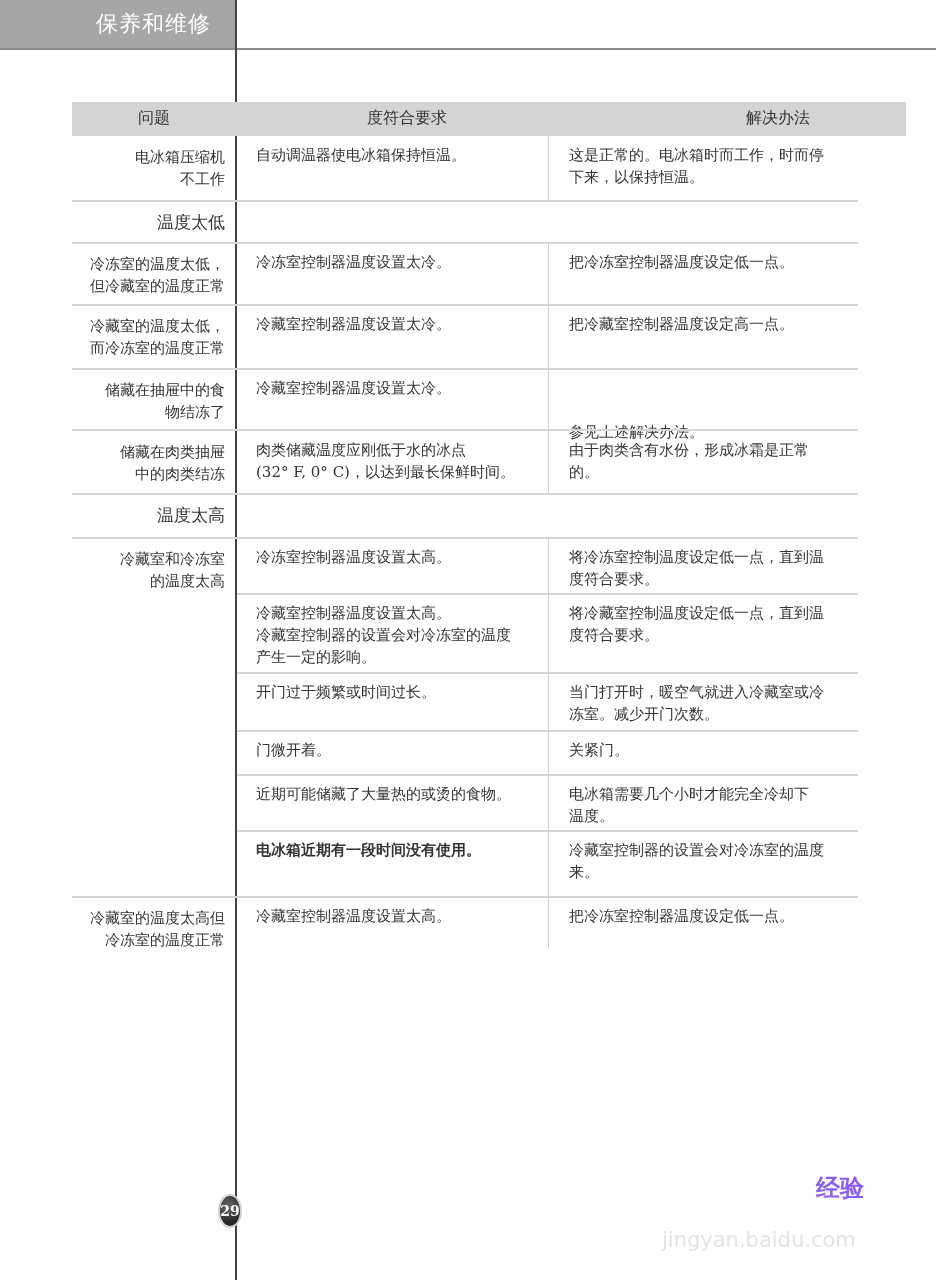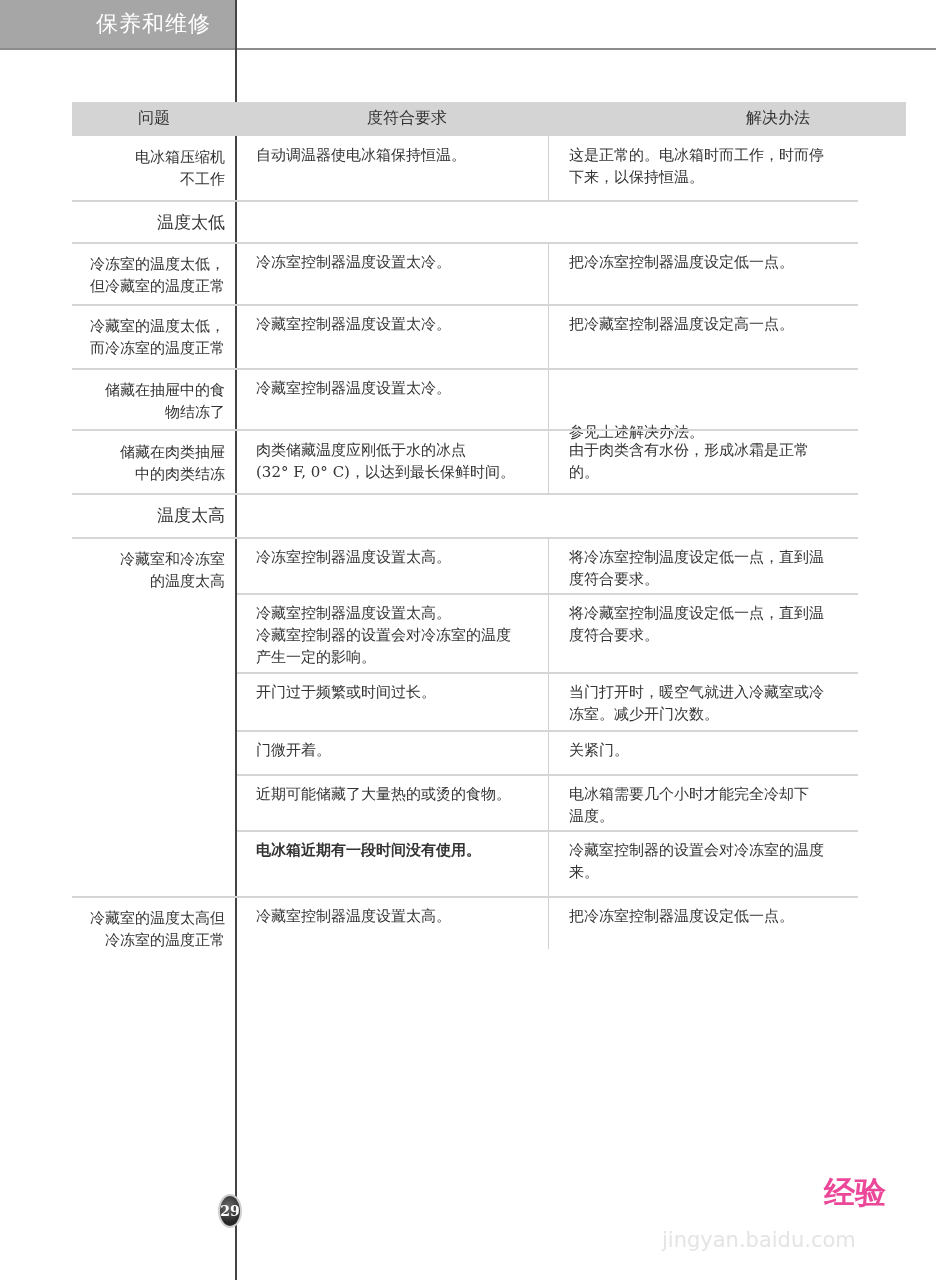--- a/index.html
+++ b/index.html
@@ -42,21 +42,21 @@
     background: radial-gradient(circle at 40% 35%, #6a6a6a, #262626 70%);
     box-shadow: 0 0 0 2px #cfcfcf;
     color: #ffffff; font-weight: bold; font-size: 14px;
     text-align: center; line-height: 30px;
   }
   .watermark {
     position: absolute; left: 660px; top: 1140px; width: 230px; height: 130px;
     color: #dddddd;
   }
   .wm-logo { position: absolute; left: 2px; top: 25px; font-family: "DejaVu Sans", sans-serif; font-size: 44px; font-weight: bold; color: #e4e4e4; letter-spacing: 1px; }
-  .wm-cn { position: absolute; left: 164px; top: 32px; font-family: "DejaVu Sans", sans-serif; font-size: 31px; font-weight: bold; color: #ec4899; }
+  .wm-cn { position: absolute; left: 156px; top: 32px; font-family: "DejaVu Sans", sans-serif; font-size: 24px; font-weight: bold; color: #8b5cf6; }
   .wm-url { position: absolute; left: 2px; top: 88px; font-family: "DejaVu Sans", sans-serif; font-size: 21px; color: #e4e4e4; }
 </style>
 </head>
 <body>
 
 <div class="header-tab">
   <span class="header-title">保养和维修</span>
 </div>
 <div class="header-rule"></div>
 <div class="spine"></div>

